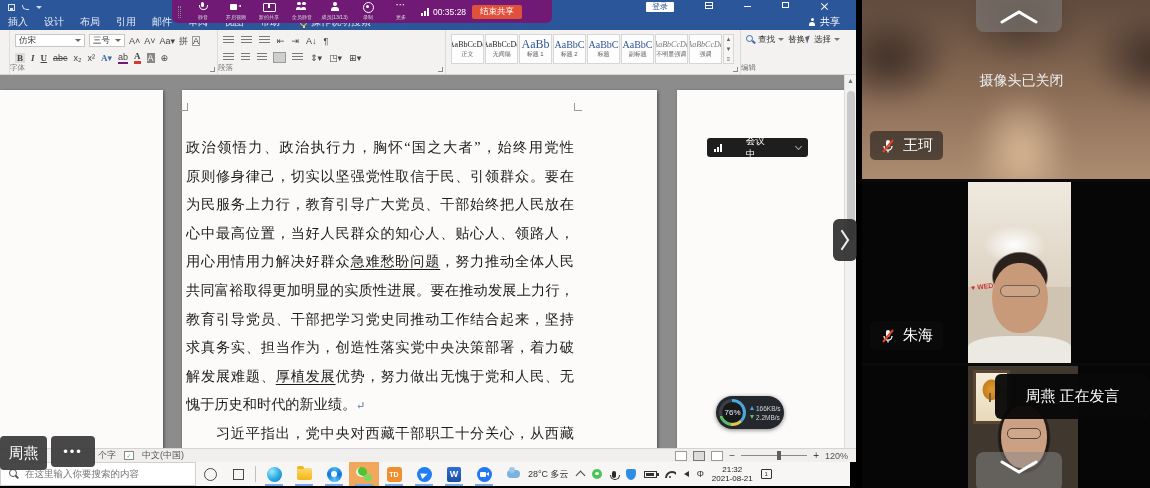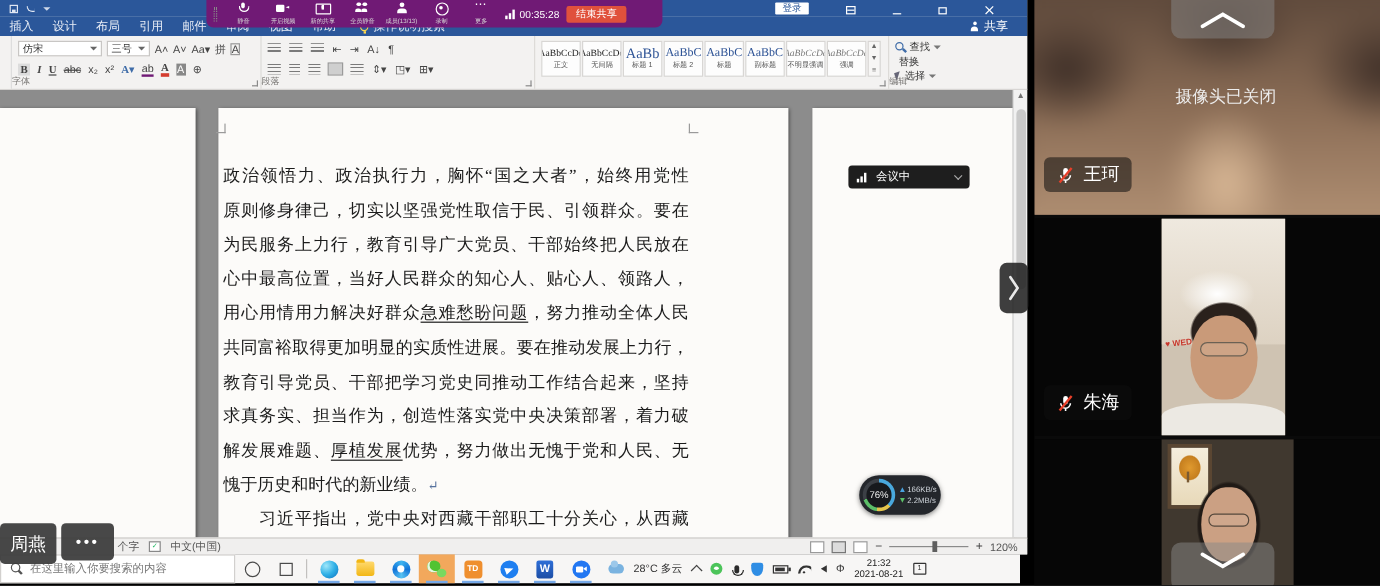--- a/index.html
+++ b/index.html
@@ -8,21 +8,21 @@
   .screen *{box-sizing:border-box}
 
   
   .word{position:absolute;left:0;top:0;width:856px;height:462px;background:#f3f2f1}
   .titlebar{position:absolute;top:0;left:0;right:0;height:14px;background:#2b579a;display:flex;align-items:center}
   .qa{display:flex;gap:7px;margin-left:8px;align-items:center}
   .save-icon{width:7px;height:7px;border:1px solid #dfe6f2;background:#2b579a;position:relative}
   .save-icon::after{content:"";position:absolute;left:1px;top:3px;width:3px;height:2px;background:#dfe6f2}
   .undo-icon{width:7px;height:5px;border-bottom:1.5px solid #dfe6f2;border-left:1.5px solid #dfe6f2;border-radius:0 0 0 5px}
   .qa-caret{width:0;height:0;border-left:3px solid transparent;border-right:3px solid transparent;border-top:3px solid #cfd9ea}
-  .tb-right{margin-left:auto;display:flex;align-items:flex-end;gap:31px;margin-right:28px}
+  .tb-right{margin-left:auto;display:flex;align-items:flex-start;gap:31px;margin-right:28px}
   .signin{background:#fff;color:#2b579a;font-size:8px;line-height:10px;padding:0 6px;border-radius:1px}
   .min-icon{width:7px;height:1px;background:#fff;margin-top:4px}
   .max-icon{width:7px;height:6px;border:1px solid #fff}
   .close-icon{position:relative;width:8px;height:8px}
   .close-icon::before,.close-icon::after{content:"";position:absolute;left:0;top:3.5px;width:9px;height:1px;background:#fff}
   .close-icon::before{transform:rotate(45deg)}.close-icon::after{transform:rotate(-45deg)}
   .ribbonopt-icon{width:8px;height:7px;border:1px solid #fff;position:relative}
   .ribbonopt-icon::after{content:"";position:absolute;left:0;top:2px;width:6px;height:1px;background:#fff}
 
   .tabrow{position:absolute;top:14px;left:0;right:0;height:16px;background:#2b579a;display:flex;align-items:center;color:#e8edf6;font-size:10px}
@@ -51,21 +51,21 @@
   .licon{width:11px;height:9px;background:repeating-linear-gradient(#7a7a7a 0 1px,transparent 1px 3px)}
   .licon.c{width:9px}.licon.r{width:10px}
   .style-strip{display:flex;align-items:flex-start;padding-top:1px}
   .style-card{width:33px;height:30px;background:#fdfdfd;border:1px solid #d8d6d4;margin-right:1px;display:flex;flex-direction:column;align-items:center;justify-content:center;gap:1px;overflow:hidden}
   .style-sample{font-size:8px;font-family:"Liberation Serif",serif;color:#222;white-space:nowrap;line-height:9px}
   .style-name{font-size:6.5px;color:#555;white-space:nowrap;transform:scale(.92)}
   .style-card:nth-child(3) .style-sample{font-size:12px;color:#2f5496}
   .style-card:nth-child(4) .style-sample,.style-card:nth-child(5) .style-sample,.style-card:nth-child(6) .style-sample{font-size:10px;color:#2f5496}
   .style-card:nth-child(7) .style-sample,.style-card:nth-child(8) .style-sample{font-style:italic;color:#7a7a7a}
   .style-scroll{width:11px;height:30px;border:1px solid #d8d6d4;background:#f7f6f5;display:flex;flex-direction:column;align-items:center;justify-content:space-between;font-size:6px;color:#666;padding:1px 0}
-  .edit-items{display:flex;flex-direction:column;gap:1px;padding-top:1px}
+  .edit-items{display:flex;flex-direction:row;gap:1px;padding-top:1px}
   .edit-item{display:flex;align-items:center;gap:3px;font-size:8.5px;color:#333;height:11px;white-space:nowrap}
   .find-icon{position:relative;width:9px;height:9px}
   .find-icon::before{content:"";position:absolute;left:0;top:0;width:5px;height:5px;border:1.2px solid #3f6ca8;border-radius:50%}
   .find-icon::after{content:"";position:absolute;left:5.5px;top:6px;width:3.5px;height:1.5px;background:#3f6ca8;transform:rotate(45deg)}
   .replace-icon{font-size:7px;color:#2b579a;font-weight:bold}
   .select-icon{width:0;height:0;border-top:7px solid #667;border-right:5px solid transparent;transform:rotate(-18deg)}
   .ecaret{width:0;height:0;border-left:3px solid transparent;border-right:3px solid transparent;border-top:3px solid #777}
 
   
   .docarea{position:absolute;top:75px;left:0;right:0;bottom:14px;background:#8c8c8c;overflow:hidden}
@@ -164,21 +164,21 @@
   .members-icon::before{content:"";position:absolute;left:3.5px;top:0;width:4px;height:4px;border-radius:50%;background:#fff}
   .members-icon::after{content:"";position:absolute;left:1.5px;top:5px;width:8px;height:4px;border-radius:3px 3px 0 0;background:#fff}
   .record-icon::before{content:"";position:absolute;left:1px;top:0;width:9px;height:9px;border:1px solid #fff;border-radius:50%}
   .record-icon::after{content:"";position:absolute;left:4px;top:3px;width:3px;height:3px;background:#fff;border-radius:50%}
   .more-icon::before{content:"\22EF";position:absolute;left:0;right:0;top:-3px;text-align:center;color:#fff;font-size:10px}
   .mtimer{display:flex;align-items:center;gap:3px;color:#fff;font-size:8.5px;margin-left:4px;white-space:nowrap}
   .signal-icon{width:9px;height:8px;background-image:linear-gradient(#fff,#fff),linear-gradient(#fff,#fff),linear-gradient(#fff,#fff);background-size:2px 3px,2px 5px,2px 8px;background-position:0 100%,3px 100%,6px 100%;background-repeat:no-repeat}
   .endbtn{margin-left:6px;background:#e0513c;color:#fff;font-size:8.5px;padding:1px 8px;border-radius:2px;white-space:nowrap}
 
   
-  .mstat{position:absolute;left:707px;top:138px;width:101px;height:19px;background:rgba(5,5,5,.9);border-radius:3px;display:flex;align-items:center;gap:7px;padding:0 7px;color:#fff;font-size:9.5px;z-index:8}
+  .mstat{position:absolute;left:707px;top:138px;width:101px;height:19px;background:rgba(5,5,5,.9);border-radius:3px;display:flex;align-items:center;gap:23px;padding:0 7px;color:#fff;font-size:9.5px;z-index:8}
   .mstat .signal-icon{background-image:linear-gradient(#fff,#fff),linear-gradient(#fff,#fff),linear-gradient(#fff,#fff)}
   .chev-dn{width:5px;height:5px;border-right:1.4px solid #aaa;border-bottom:1.4px solid #aaa;transform:rotate(45deg);margin-left:auto;margin-top:-2px}
   .pball{position:absolute;left:716px;top:396px;width:68px;height:33px;background:#24272c;border-radius:17px;display:flex;align-items:center;padding:3px;z-index:8;box-shadow:0 1px 4px rgba(0,0,0,.5)}
   .ring{position:relative;width:27px;height:27px;border-radius:50%;background:conic-gradient(#49a8dd 0 38%,#e3c44c 38% 52%,#5cbf68 52% 70%,#3c4046 70% 100%);flex-shrink:0}
   .ring-in{position:absolute;inset:3px;background:#17191d;border-radius:50%;display:flex;align-items:center;justify-content:center;color:#eee;font-size:8px}
   .pstats{margin-left:4px;display:flex;flex-direction:column;justify-content:center;gap:2px}
   .pline{font-size:6.5px;color:#cfd4da;display:flex;align-items:center;gap:2px;white-space:nowrap}
   .updot{width:0;height:0;border-left:2.5px solid transparent;border-right:2.5px solid transparent;border-bottom:4px solid #4aa3e0}
   .downdot{width:0;height:0;border-left:2.5px solid transparent;border-right:2.5px solid transparent;border-top:4px solid #5cbf68}
   .nametoast{position:absolute;left:0;top:436px;width:47px;height:34px;background:rgba(58,58,58,.93);border-radius:4px;color:#fff;font-size:15px;display:flex;align-items:center;justify-content:center;z-index:10}
@@ -616,20 +616,21 @@
 
     <div class="vtile v3">
       <div class="v3vid">
         <div class="paint"></div>
         <div class="hair3"></div>
         <div class="face3"></div>
         <div class="gl3"></div>
       </div>
     </div>
 
+    <div class="speak-tip">周燕 正在发言</div>
 
     <div class="chevbtn dnbtn">
       <svg width="44" height="15" viewBox="0 0 44 15">
         <path d="M5 2 L22 12 L39 2" stroke="#fff" stroke-width="3" fill="none" stroke-linecap="round"></path>
       </svg>
     </div>
   </div>
 </div>
 
 </body></html>

